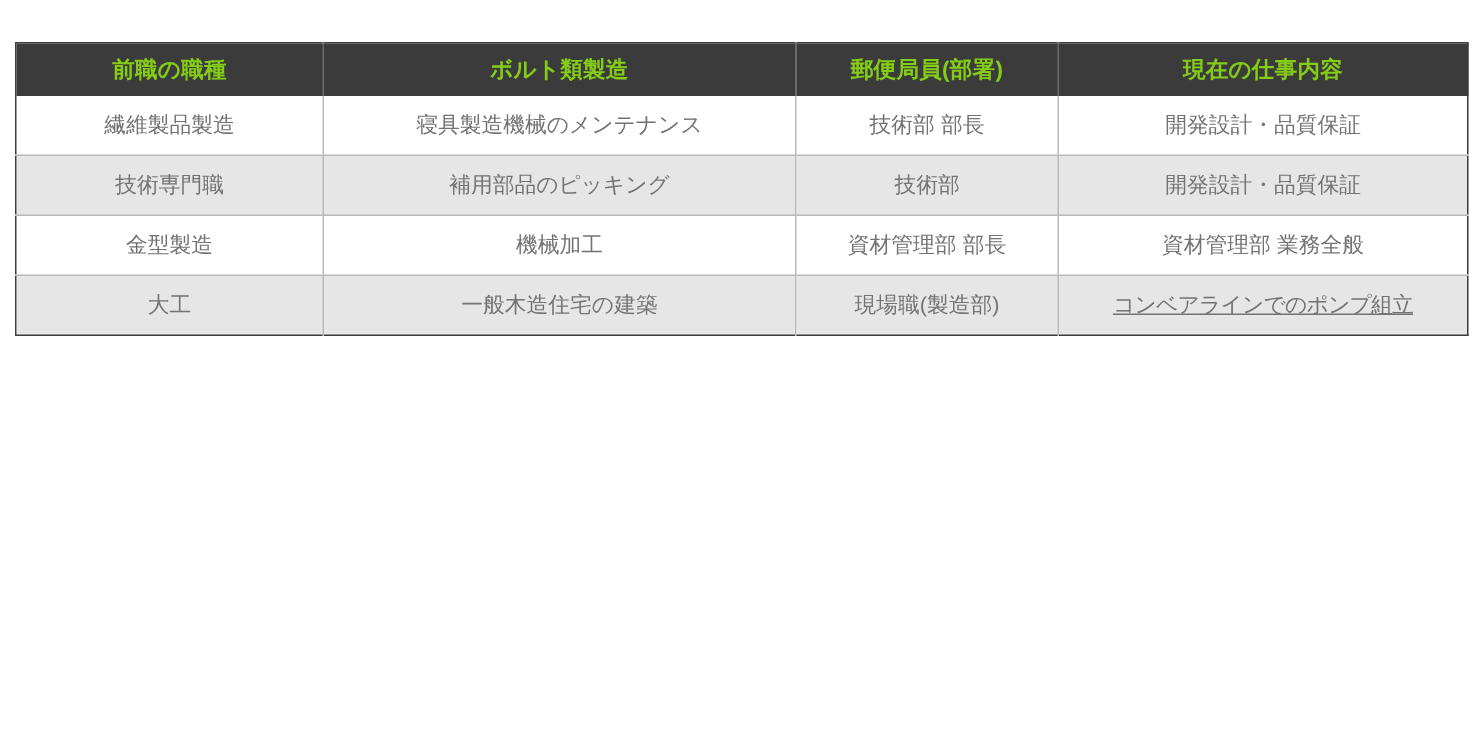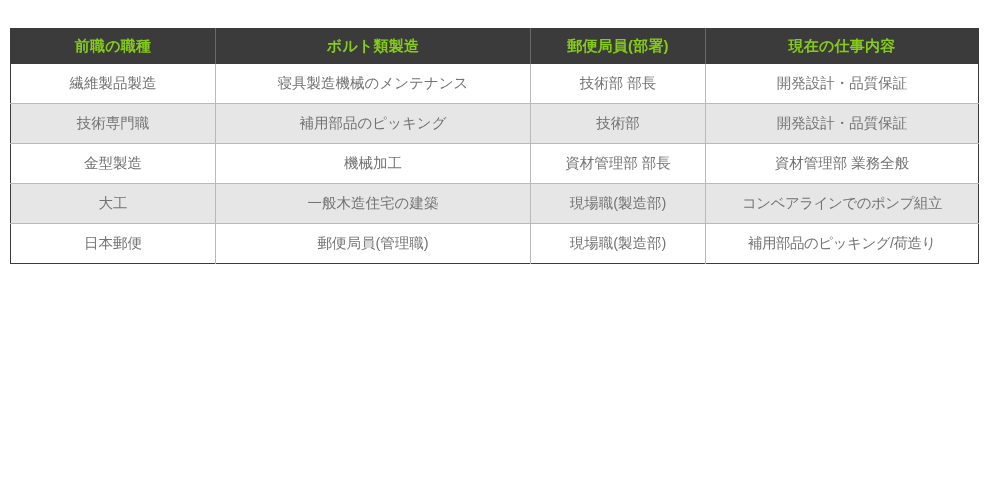--- a/index.html
+++ b/index.html
@@ -69,20 +69,21 @@
   }
   table.data-table tbody tr.odd td {
     background: #ffffff;
   }
   table.data-table tbody tr.even td {
     background: #e6e6e6;
     margin-left: 36px;
   }
   td.narrow {
     font-size: 13px;
+    text-decoration: underline;
   }
   td.tight {
     letter-spacing: -0.5px;
   }
 </style>
 </head>
 <body>
 
 <div class="page">
   <div class="table-wrap">
@@ -119,22 +120,16 @@
           <td>機械加工</td>
           <td>資材管理部 部長</td>
           <td>資材管理部 業務全般</td>
         </tr>
         <tr class="even">
           <td>大工</td>
           <td>一般木造住宅の建築</td>
           <td>現場職(製造部)</td>
           <td class="narrow tight">コンベアラインでのポンプ組立</td>
         </tr>
-        <tr class="odd">
-          <td>日本郵便</td>
-          <td>郵便局員(管理職)</td>
-          <td>現場職(製造部)</td>
-          <td class="narrow tight">補用部品のピッキング/荷造り</td>
-        </tr>
       </tbody>
     </table>
   </div>
 </div>
 
 </body></html>

